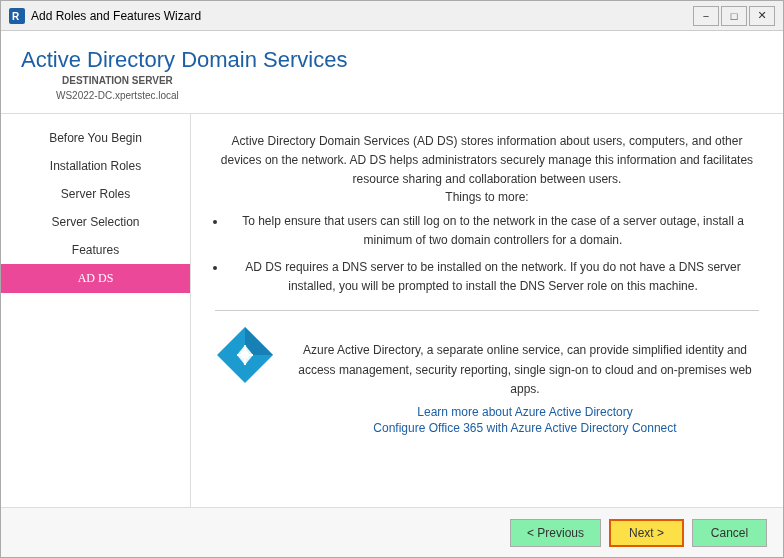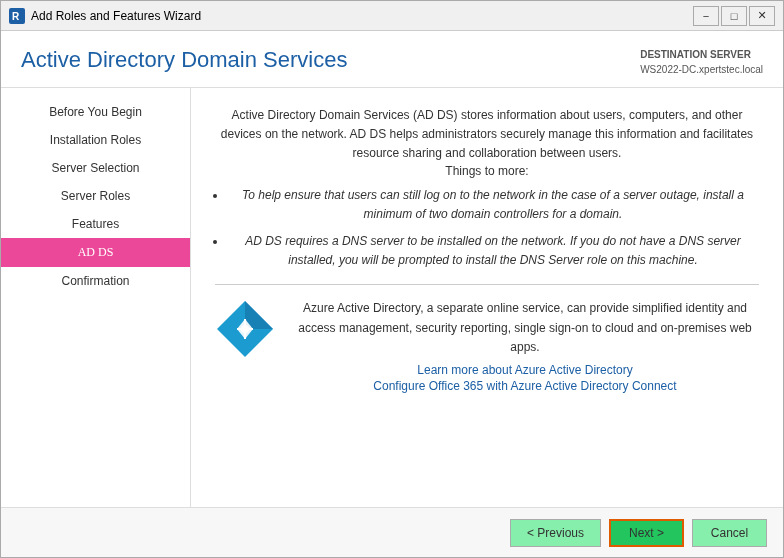--- a/index.html
+++ b/index.html
@@ -64,31 +64,33 @@
 
     
     .header {
       background: #fff;
       padding: 16px 20px 10px 20px;
       border-bottom: 1px solid #ddd;
       display: flex;
       justify-content: space-between;
       align-items: flex-start;
       flex-shrink: 0;
+      flex-direction: column;
     }
     .header-title {
       font-size: 22px;
       font-weight: 300;
       color: #1c5fa5;
     }
     .header-server-info {
-      text-align: left;
+      text-align: center;
       font-size: 10px;
       color: #555;
       line-height: 1.5;
+      margin-left: 35px;
     }
     .header-server-label {
       font-size: 10px;
       color: #555;
       font-weight: bold;
     }
 
     
     .main {
       display: flex;
@@ -135,21 +137,20 @@
     }
     .content-section-title {
       font-size: 12px;
       color: #333;
       margin-bottom: 8px;
       font-weight: normal;
     }
     .bullet-list {
       margin-left: 12px;
       margin-bottom: 14px;
-      font-style: italic;
     }
     .bullet-list li {
       font-size: 12px;
       color: #333;
       line-height: 1.6;
       margin-bottom: 8px;
       list-style-type: disc;
     }
     .divider {
       border: none;
@@ -157,20 +158,21 @@
       margin: 14px 0;
     }
     .azure-section {
       display: flex;
       gap: 16px;
       align-items: flex-start;
       margin-top: 8px;
     }
     .azure-text {
       flex: 1;
+      margin-top: 16px;
     }
     .azure-description {
       font-size: 12px;
       color: #333;
       line-height: 1.6;
       margin-bottom: 6px;
     }
     .azure-link {
       color: #1c5fa5;
       font-size: 12px;
@@ -197,21 +199,21 @@
       font-size: 12px;
       border: 1px solid #aaa;
       background: #86efac;
       cursor: pointer;
       min-width: 75px;
       height: 28px;
       color: #333;
     }
     .footer-btn.next-btn {
       border: 2px solid #e05a00;
-      background: #22c55e;
+      background: #fde047;
     }
 
     
     .diamond-icon {
       width: 60px;
       height: 60px;
     }
   </style>
 </head>
 <body>
@@ -240,25 +242,24 @@
       <div class="header-server-label">DESTINATION SERVER</div>
       <div>WS2022-DC.xpertstec.local</div>
     </div>
   </div>
 
   <div class="main">
 
     <div class="sidebar">
       <div class="sidebar-item">Before You Begin</div>
       <div class="sidebar-item">Installation Roles</div>
+      <div class="sidebar-item">Server Roles</div>
       <div class="sidebar-item">Server Selection</div>
-      <div class="sidebar-item">Server Roles</div>
       <div class="sidebar-item">Features</div>
       <div class="sidebar-item active">AD DS</div>
-      <div class="sidebar-item">Confirmation</div>
     </div>
 
     <div class="content">
       <p class="content-intro">Active Directory Domain Services (AD DS) stores information about users, computers, and other devices on the network. AD DS helps administrators securely manage this information and facilitates resource sharing and collaboration between users.</p>
       <p class="content-section-title">Things to more:</p>
       <ul class="bullet-list">
         <li>To help ensure that users can still log on to the network in the case of a server outage, install a minimum of two domain controllers for a domain.</li>
         <li>AD DS requires a DNS server to be installed on the network. If you do not have a DNS server installed, you will be prompted to install the DNS Server role on this machine.</li>
       </ul>
 

